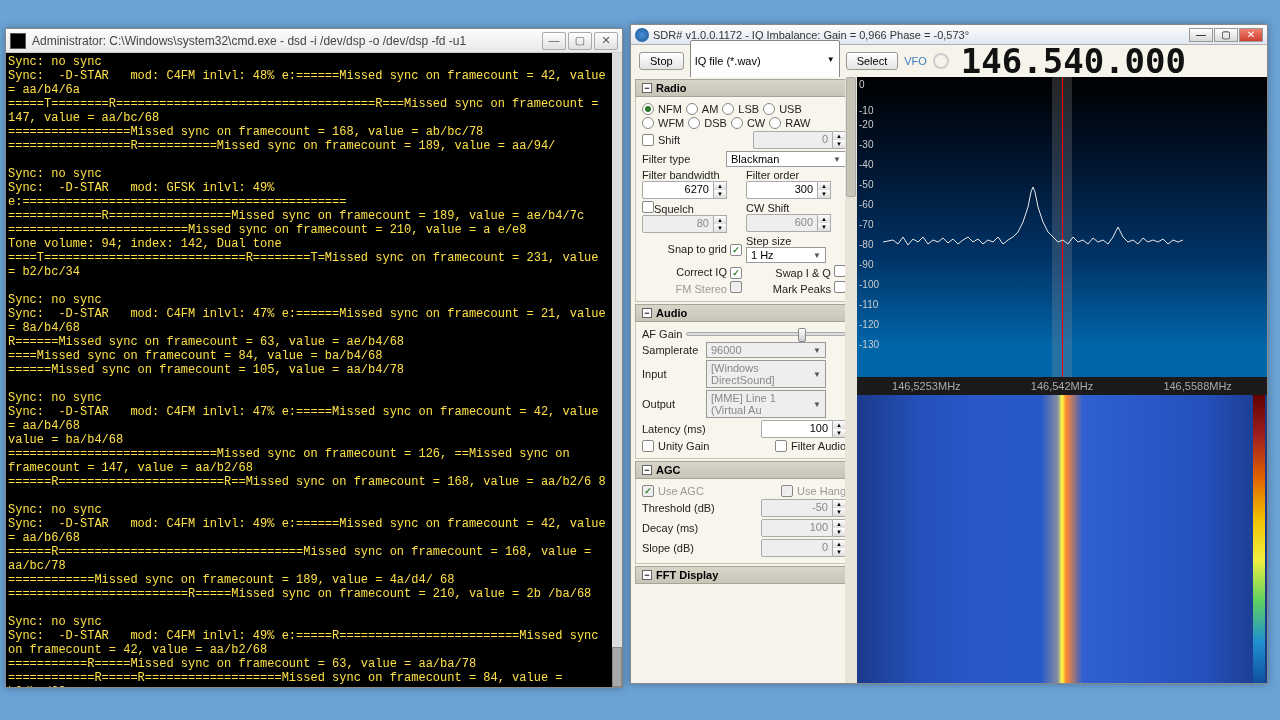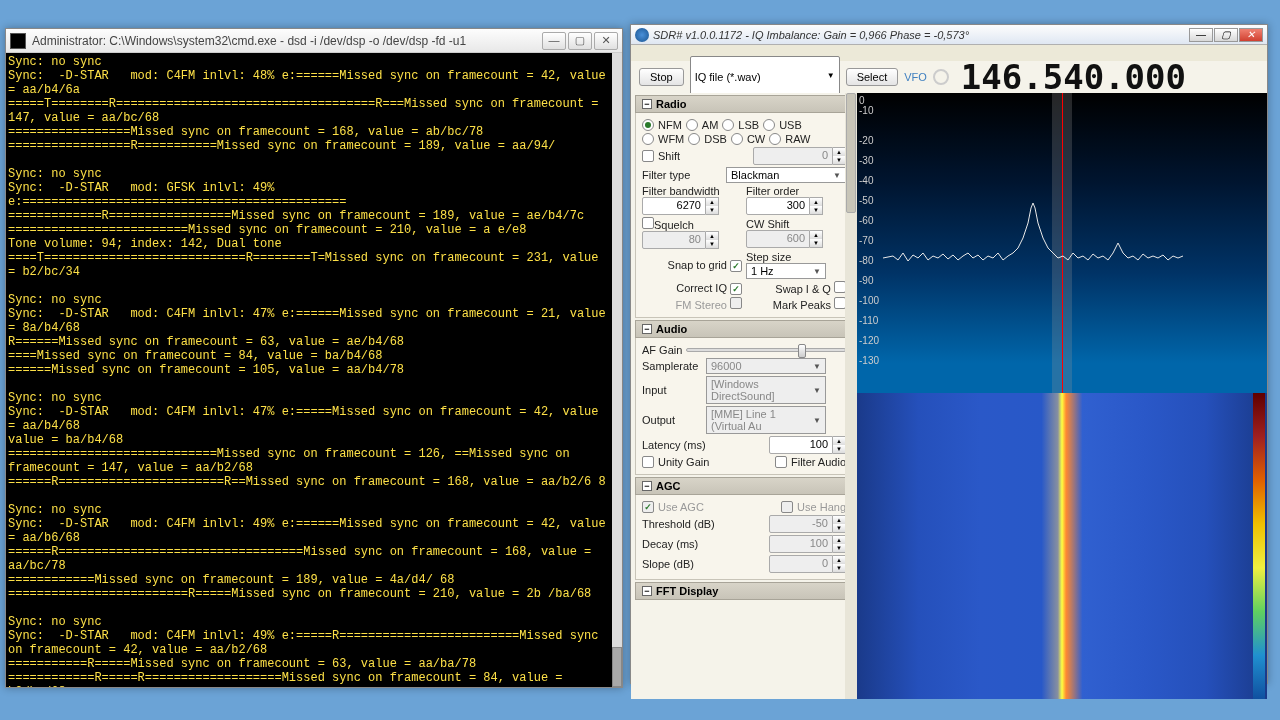--- a/index.html
+++ b/index.html
@@ -10,27 +10,27 @@
 .cmd .titlebar { height:24px; background:linear-gradient(#fdfdfd,#e8e8e8); border-bottom:1px solid #ccc; display:flex; align-items:center; padding:0 4px; }
 .cmd .titlebar .icon { width:16px; height:16px; background:#000; border:1px solid #555; margin-right:6px; }
 .cmd .titlebar .title { color:#444; font-size:12px; flex:1; }
 .cmd .titlebar .winbtn { width:24px; height:18px; border:1px solid #aaa; background:linear-gradient(#fff,#e0e0e0); border-radius:2px; margin-left:2px; text-align:center; line-height:14px; color:#555; }
 .cmd .console { position:absolute; top:24px; left:0; right:10px; bottom:0; background:#000; color:#fde047; font-family:Consolas,'Courier New',monospace; font-size:12px; line-height:14px; white-space:pre-wrap; padding:2px; overflow:hidden; }
 .cmd .scrollbar { position:absolute; right:0; top:24px; bottom:0; width:10px; background:#dcdcdc; }
 .cmd .scrollbar .thumb { position:absolute; left:0; right:0; bottom:0; height:40px; background:#a8a8a8; border:1px solid #888; }
 
 
 .sdr { position:absolute; left:630px; top:24px; width:638px; height:660px; background:#ece9d8; border:1px solid #888; box-shadow:0 0 8px rgba(0,0,0,.3); }
-.sdr .titlebar { height:20px; background:linear-gradient(#fdfdfd,#dfe7f2); display:flex; align-items:center; padding:0 4px; border-bottom:1px solid #b0b0b0;font-style:italic; }
+.sdr .titlebar { height:20px; background:linear-gradient(#fdfdfd,#dfe7f2); display:flex; align-items:center; padding:0 4px; border-bottom:1px solid #b0b0b0; }
 .sdr .titlebar .icon { width:14px; height:14px; background:radial-gradient(circle,#4a90d9,#1a5490); border-radius:50%; margin-right:4px; }
 .sdr .titlebar .title { flex:1; font-size:11px; color:#333; }
 .sdr .titlebar .winbtn { width:24px; height:14px; background:linear-gradient(#fff,#d8d8d8); border:1px solid #999; margin-left:1px; text-align:center; line-height:12px; font-size:10px; }
 .sdr .titlebar .winbtn.close { background:linear-gradient(#f08070,#d04030); color:#fff; }
 
-.sdr .toolbar { height:32px; padding:4px 8px; display:flex; align-items:center; gap:6px; background:#f5f3ea;margin-top:16px; }
+.sdr .toolbar { height:32px; padding:4px 8px; display:flex; align-items:center; gap:6px; background:#f5f3ea; }
 .btn { padding:2px 10px; background:linear-gradient(#fff,#e4e4e4); border:1px solid #999; border-radius:3px; }
 .sel { padding:14px 4px; background:#fff; border:1px solid #888; border-radius:2px; }
 .freq { font-family:Consolas,monospace; font-size:34px; font-weight:bold; color:#111; margin-left:6px;}
 .vfo { color:#4080c0; }
 .spinner { width:16px; height:16px; border:2px solid #ccc; border-radius:50%; }
 
 .sdr .body { display:flex; height:606px; }
 .panel { width:226px; background:#f5f3ea; padding:2px 4px; overflow:hidden; position:relative; }
 .panel .scroll { position:absolute; right:0; top:0; bottom:0; width:12px; background:#e8e5d8; }
 .panel .scroll .thumb { position:absolute; left:1px; right:1px; top:0; height:120px; background:#c8c5b8; border:1px solid #aaa; border-radius:2px; }
@@ -38,21 +38,21 @@
 .section .hdr { background:linear-gradient(#d8d4c8,#c8c4b8); border:1px solid #a8a498; padding:2px 6px; font-weight:bold; font-size:12px; display:flex; align-items:center; gap:4px; }
 .section .hdr .toggle { width:10px; height:10px; border:1px solid #666; background:#fff; line-height:8px; text-align:center; font-size:9px; }
 .section .content { padding:4px 6px; background:#f8f5ec; border:1px solid #c8c4b8; border-top:none; }
 .row { display:flex; align-items:center; gap:4px; margin:2px 0; font-size:11px; }
 .row label { font-size:11px; color:#222; }
 .radio, .check { width:12px; height:12px; border:1px solid #888; background:#fff; }
 .radio { border-radius:50%; display:inline-flex; align-items:center; justify-content:center; }
 .radio.checked::after { content:''; width:6px; height:6px; background:#2a7a2a; border-radius:50%; }
 .check { border-radius:2px; display:inline-flex; align-items:center; justify-content:center; font-size:9px; color:#2a7a2a; }
 .check.checked::after { content:'✓'; font-weight:bold; }
-.num { border:1px solid #aaa; background:#fff; padding:1px 4px; text-align:right; width:64px; font-size:11px; }
+.num { border:1px solid #aaa; background:#fff; padding:1px 4px; text-align:right; width:72px; font-size:11px; }
 .num.dis { background:#eee; color:#888; }
 .spin { display:inline-flex; }
 .spin .num { border-radius:2px 0 0 2px; }
 .spin .btns { display:flex; flex-direction:column; border:1px solid #aaa; border-left:none; }
 .spin .btns div { width:12px; height:8px; background:linear-gradient(#fff,#ddd); font-size:6px; text-align:center; line-height:8px; }
 .combo { border:1px solid #999; background:#fff; padding:1px 4px; width:120px; font-size:11px; display:flex; justify-content:space-between; align-items:center; }
 .combo .arrow { font-size:8px; color:#555; }
 .slider { height:4px; background:#ddd; border:1px solid #aaa; position:relative; flex:1; border-radius:2px; }
 .slider .handle { position:absolute; top:-5px; width:8px; height:14px; background:linear-gradient(#fff,#ccc); border:1px solid #888; border-radius:2px; }
 
@@ -377,33 +377,38 @@
     <div class="viz">
       <div class="vizmain">
         <div class="spectrum">
           <div class="tuned">
               <div class="line"></div>
             </div>
           <svg class="signal" viewBox="0 0 300 80" preserveAspectRatio="none">
             <polyline points="0,60 10,58 15,62 20,55 25,63 30,57 35,60 40,55 45,62 50,58 55,60 60,56 65,61 70,57 75,62 80,58 85,55 90,60 95,57 100,62 105,58 110,60 115,55 120,62 125,58 130,55 135,50 140,40 145,25 148,10 150,5 152,10 155,25 160,40 165,50 170,55 175,60 180,58 185,62 190,55 195,60 200,58 205,62 210,56 215,60 220,58 225,62 230,55 235,45 240,55 245,60 250,58 255,62 260,56 265,60 270,58 275,60 280,57 285,62 290,58 295,60 300,58" fill="none" stroke="#e8e8e8" stroke-width="1"></polyline>
           </svg>
           <span class="ylabel" style="top:2px">0</span>
-          <span class="ylabel" style="top:12px">-10</span>
+          <span class="ylabel" style="top:28px">-10</span>
           <span class="ylabel" style="top:42px">-20</span>
           <span class="ylabel" style="top:62px">-30</span>
           <span class="ylabel" style="top:82px">-40</span>
           <span class="ylabel" style="top:102px">-50</span>
           <span class="ylabel" style="top:122px">-60</span>
           <span class="ylabel" style="top:142px">-70</span>
           <span class="ylabel" style="top:162px">-80</span>
           <span class="ylabel" style="top:182px">-90</span>
           <span class="ylabel" style="top:202px">-100</span>
           <span class="ylabel" style="top:222px">-110</span>
           <span class="ylabel" style="top:242px">-120</span>
           <span class="ylabel" style="top:262px">-130</span>
         </div>
+        <div class="xlabels">
+          <span>146,5253MHz</span>
+          <span>146,542MHz</span>
+          <span>146,5588MHz</span>
+        </div>
         <div class="waterfall">
           <div class="palette"></div>
         </div>
       </div>
     </div>
   </div>
 </div>
 
 </body></html>

